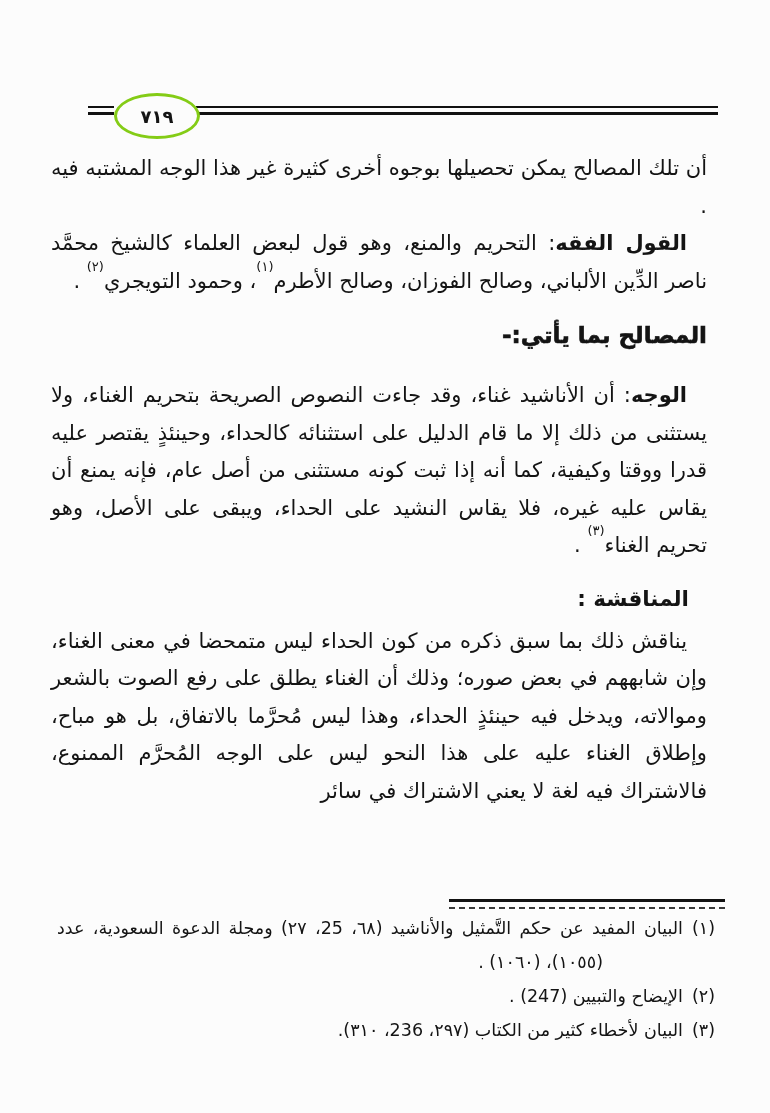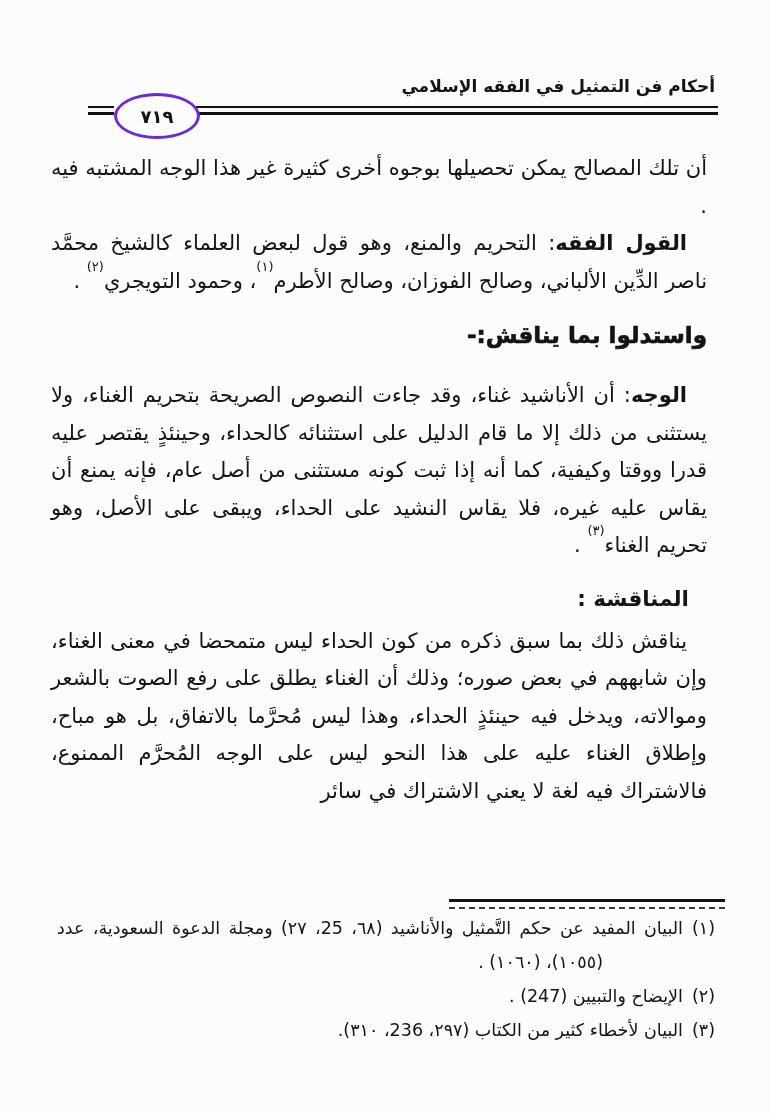--- a/index.html
+++ b/index.html
@@ -20,21 +20,21 @@
   }
   .rule{
     position:absolute;top:106px;height:4px;
     border-top:2px solid #111;border-bottom:3px solid #111;
   }
   .rule-long{left:196px;right:52px;}
   .rule-short{left:88px;width:26px;}
   .page-badge{
     position:absolute;left:114px;top:93px;
     width:80px;height:40px;
-    border:3px solid #6d28d9;border-radius:50%;
+    border:3px solid #84cc16;border-radius:50%;
     background:#fcfcfc;z-index:2;
     display:flex;align-items:center;justify-content:center;
     font-size:18px;font-weight:700;
   }
   
   .body-flow{
     position:absolute;top:150px;left:51px;width:656px;
     font-size:21px;line-height:37.5px;text-align:justify;
   }
   .body-flow p{margin:0;}
@@ -70,34 +70,33 @@
     margin:0;text-align:justify;
     padding-right:112px;text-indent:-112px;
   }
   .fnm{margin-left:9px;}
 </style>
 </head>
 <body>
 
 <div class="page">
 
-  <div class="hdr-title">أحكام فن التمثيل في الفقه الإسلامي</div>
   <div class="rule rule-long"></div>
   <div class="rule rule-short"></div>
   <div class="page-badge">
     <span>٧١٩</span>
   </div>
 
   <div class="body-flow">
 
     <p class="para">أن تلك المصالح يمكن تحصيلها بوجوه أخرى كثيرة غير هذا الوجه المشتبه فيه .</p>
 
     <p class="para indent"><b class="lead">القول الفقه</b><span>: التحريم والمنع، وهو قول لبعض العلماء كالشيخ محمَّد ناصر الدِّين الألباني، وصالح الفوزان، وصالح الأطرم</span><sup class="fnref">(١)</sup><span>، وحمود التويجري</span><sup class="fnref">(٢)</sup><span> .</span></p>
 
-    <div class="sec-h1">واستدلوا بما يناقش:-</div>
+    <div class="sec-h1">المصالح بما يأتي:-</div>
 
     <p class="para indent"><b class="lead">الوجه</b><span>: أن الأناشيد غناء، وقد جاءت النصوص الصريحة بتحريم الغناء، ولا يستثنى من ذلك إلا ما قام الدليل على استثنائه كالحداء، وحينئذٍ يقتصر عليه قدرا ووقتا وكيفية، كما أنه إذا ثبت كونه مستثنى من أصل عام، فإنه يمنع أن يقاس عليه غيره، فلا يقاس النشيد على الحداء، ويبقى على الأصل، وهو تحريم الغناء</span><sup class="fnref">(٣)</sup><span> .</span></p>
 
     <div class="sec-h2">المناقشة :</div>
 
     <p class="para indent">يناقش ذلك بما سبق ذكره من كون الحداء ليس متمحضا في معنى الغناء، وإن شابههم في بعض صوره؛ وذلك أن الغناء يطلق على رفع الصوت بالشعر وموالاته، ويدخل فيه حينئذٍ الحداء، وهذا ليس مُحرَّما بالاتفاق، بل هو مباح، وإطلاق الغناء عليه على هذا النحو ليس على الوجه المُحرَّم الممنوع، فالاشتراك فيه لغة لا يعني الاشتراك في سائر</p>
 
   </div>
 
   <div class="fn-sep"></div>

